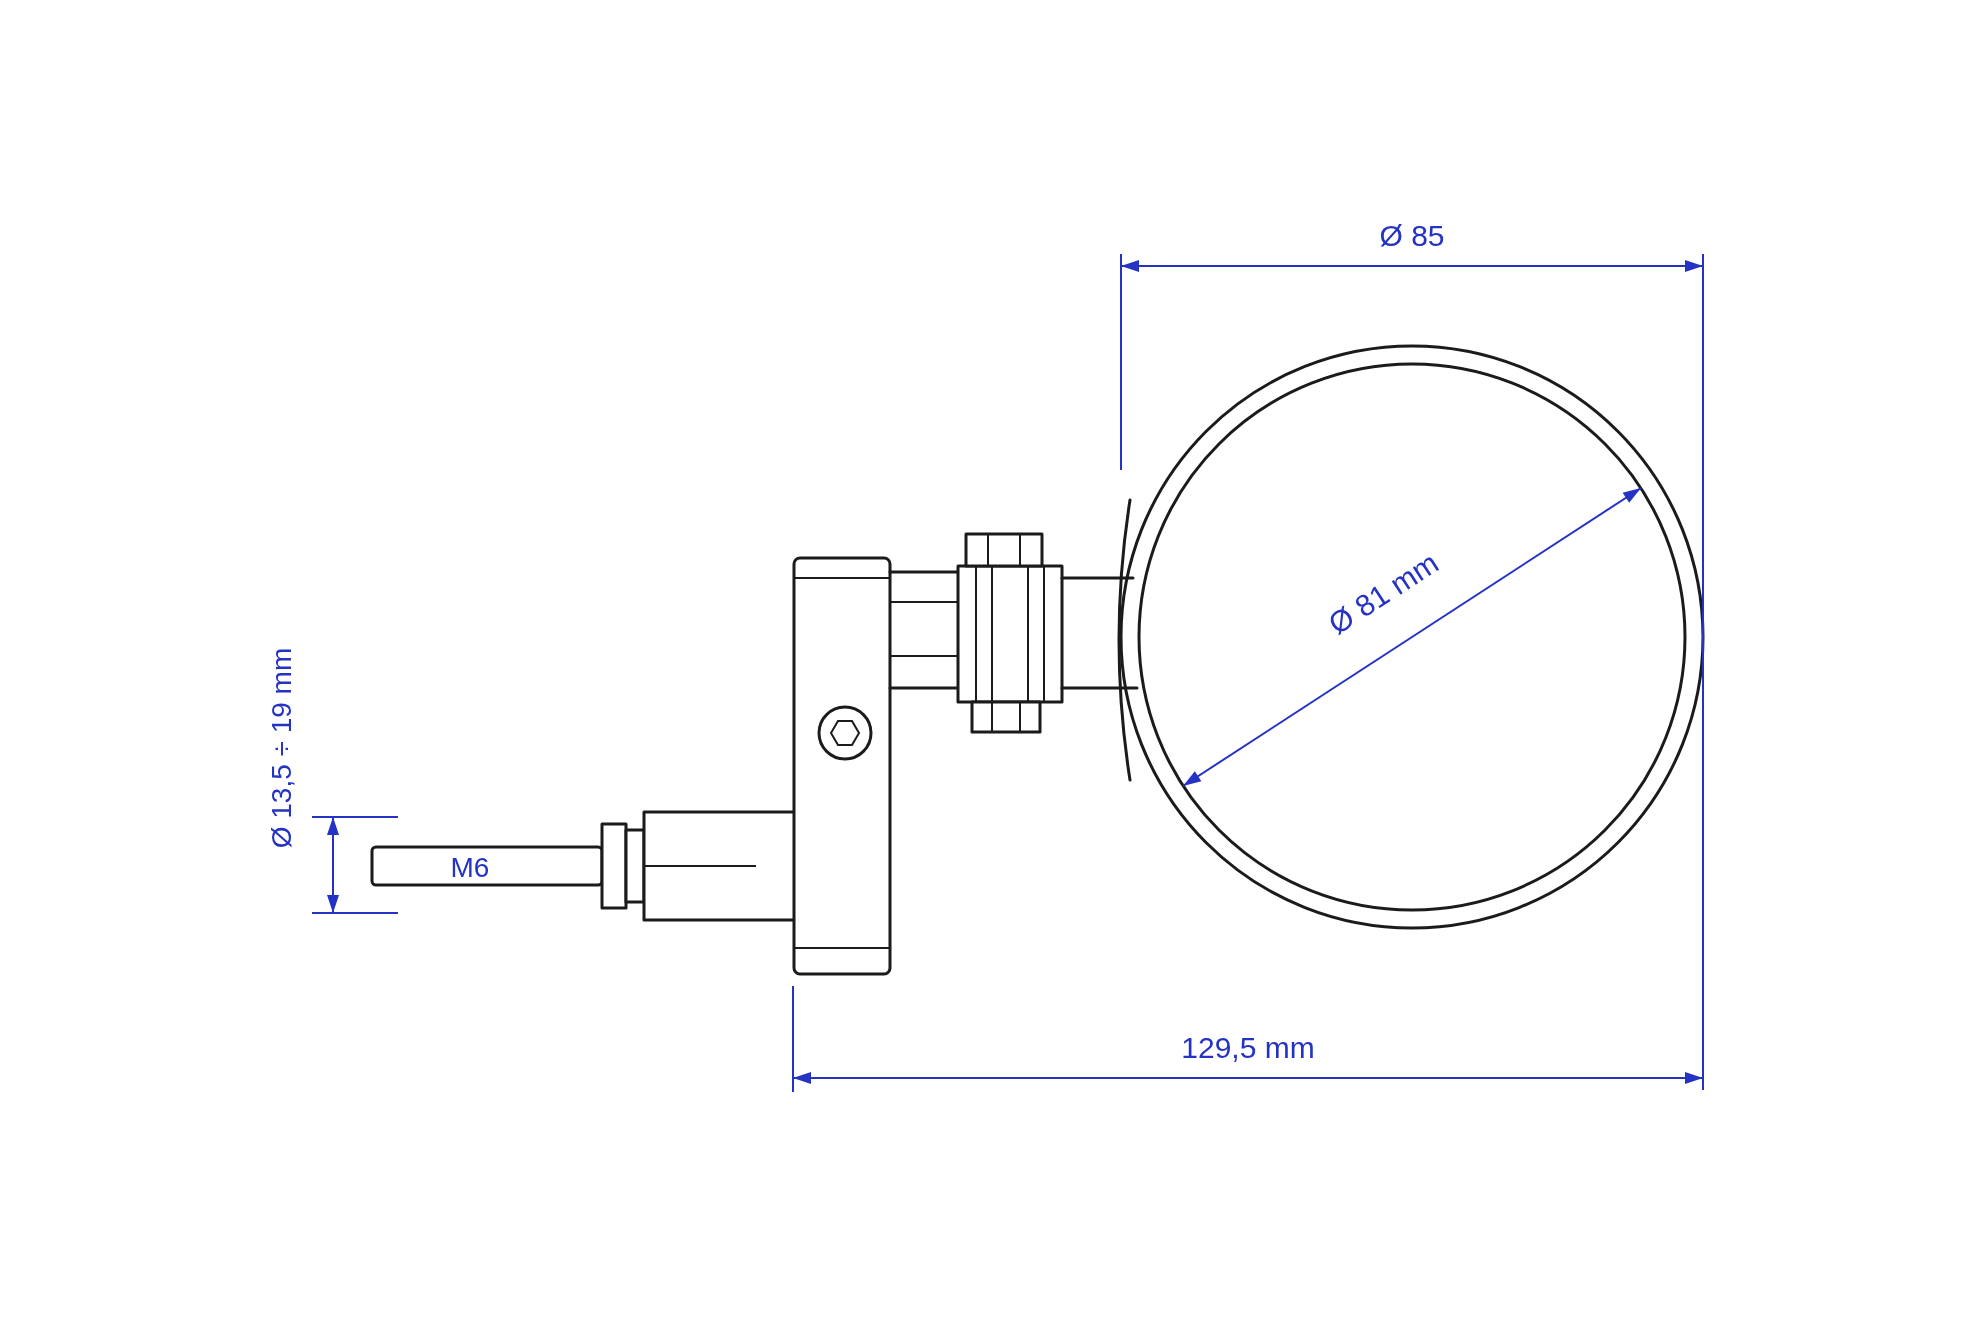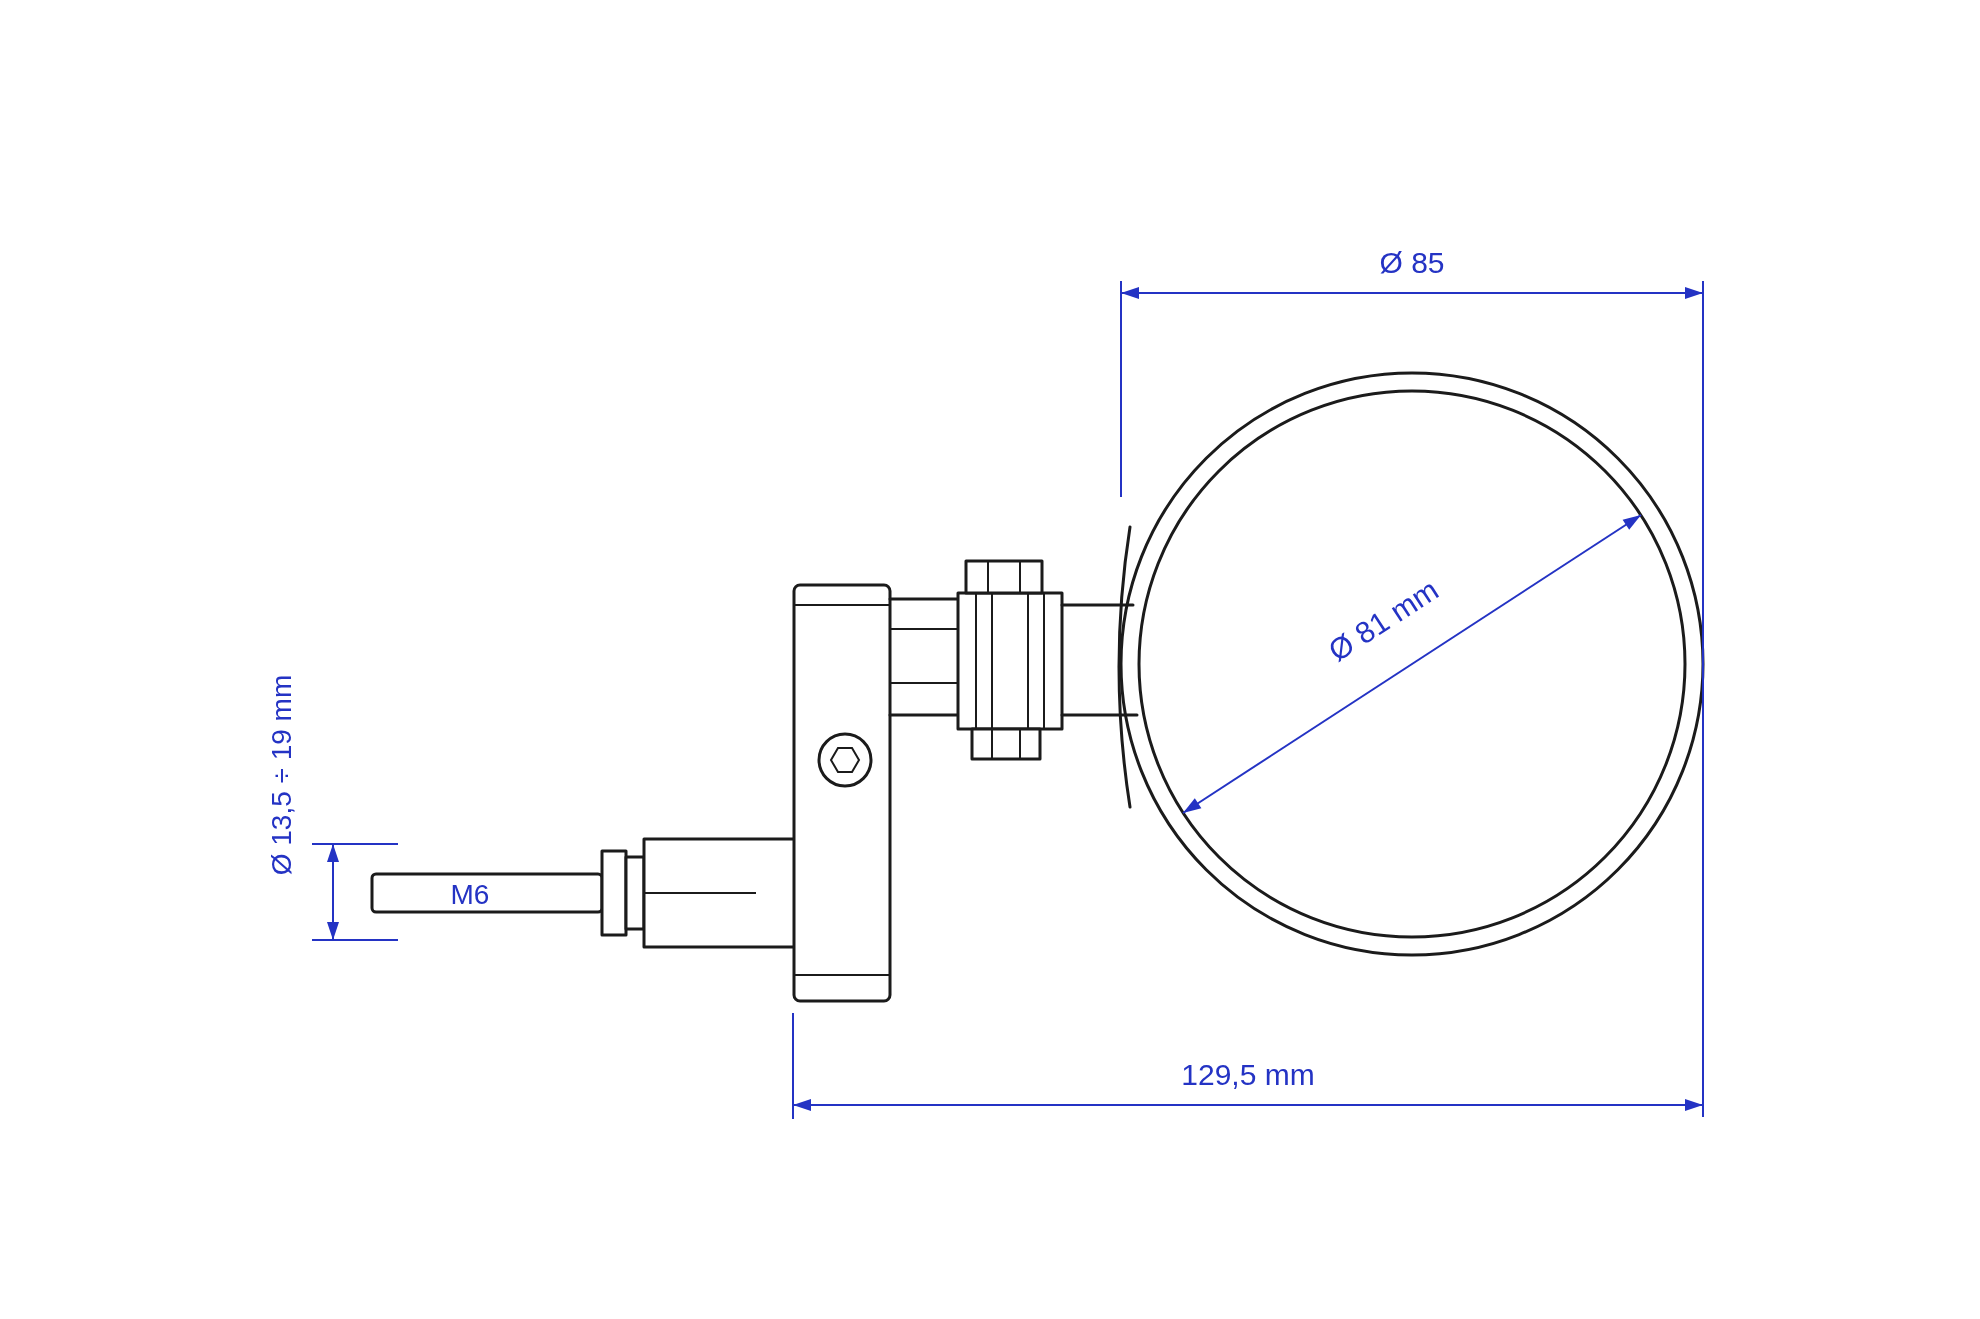--- a/index.html
+++ b/index.html
@@ -1,16 +1,16 @@
 <!DOCTYPE html>
 <html><head>
 <meta charset="utf-8">
 <style>
   html,body{margin:0;padding:0;background:#ffffff;}
-  .stage{width:1980px;height:1245px;background:#ffffff;position:relative;overflow:hidden;margin-top:27px;}
+  .stage{width:1980px;height:1245px;background:#ffffff;position:relative;overflow:hidden;}
   svg{display:block;}
   .bk{stroke:#1b1b1b;fill:none;stroke-width:3;stroke-linecap:round;stroke-linejoin:round;}
   .bkf{stroke:#1b1b1b;fill:#ffffff;stroke-width:3;stroke-linejoin:round;}
   .bkt{stroke:#1b1b1b;fill:none;stroke-width:2;}
   .dim{stroke:#2433c4;fill:none;stroke-width:2;}
   .dimfill{fill:#2433c4;stroke:none;}
   .dim-label{fill:#2433c4;font-family:"Liberation Sans",sans-serif;font-size:30px;}
   .dim-label-small{fill:#2433c4;font-family:"Liberation Sans",sans-serif;font-size:28px;}
 </style>
 </head>

